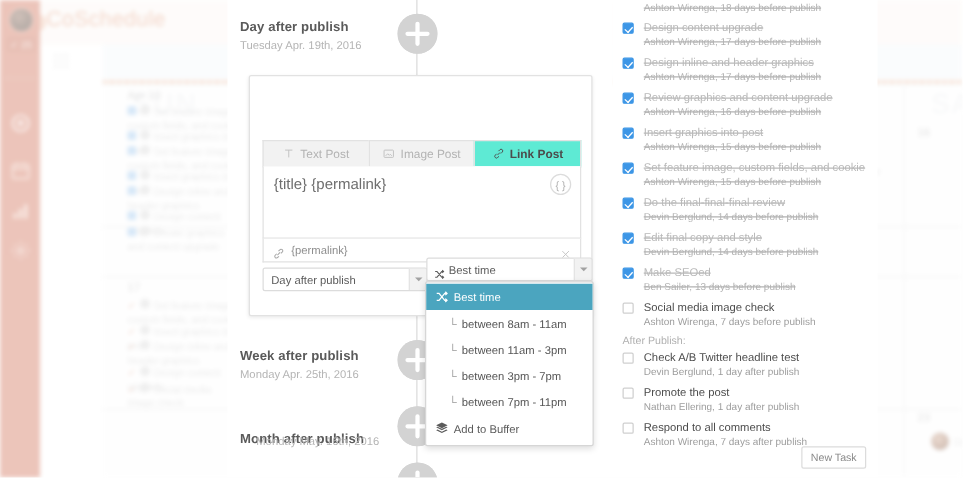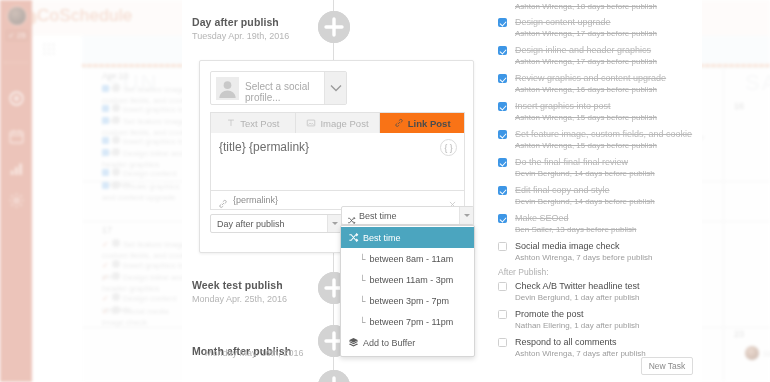--- a/index.html
+++ b/index.html
@@ -99,21 +99,21 @@
   }
   .profile-sel .caret svg { position:absolute; left:5px; top:12px; width:12px;height:8px; color:#9a9a9a; }
 
   .tabs { position:absolute; left:10px; top:51px; width:255px; height:22px; display:flex; }
   .tab {
     flex:1; height:22px; background:#f2f2f2; border:1px solid #e2e2e2;
     border-right:none; font-size:9.5px; color:#b3b3b3;
     display:flex; align-items:center; justify-content:center; gap:4px;
   }
   .tab:last-child { border-right:1px solid #e2e2e2; }
-  .tab.active { background:#f97316; color:#4c4c4c; border-bottom-color:#fff; font-weight:bold; }
+  .tab.active { background:#5eead4; color:#4c4c4c; border-bottom-color:#fff; font-weight:bold; }
   .tab svg { width:10px; height:10px; }
 
   .composer {
     position:absolute; left:10px; top:72px; width:255px; height:58px;
     border:1px solid #e2e2e2; border-top:none; background:#fff;
   }
   .composer .txt { position:absolute; left:8px; top:7px; font-size:12px; color:#6e6e6e; }
   .composer .brace {
     position:absolute; right:7px; top:6px; width:17px; height:17px; border-radius:50%;
     border:1px solid #dcdcdc; color:#b0b0b0; font-size:8.5px;
@@ -296,42 +296,28 @@
   <div class="plus" style="left:318px; top:370px">
     <svg viewBox="0 0 32 32">
         <circle cx="16" cy="16" r="16" fill="#d3d3d3"></circle>
         <path d="M16 8v16M8 16h16" stroke="#fff" stroke-width="3.4" stroke-linecap="round"></path>
       </svg>
   </div>
 
   <div class="grp-title" style="left:192px; top:16px">Day after publish</div>
   <div class="grp-date" style="left:192px; top:31px">Tuesday Apr. 19th, 2016</div>
 
-  <div class="grp-title" style="left:192px; top:279px">Week test publish</div>
+  <div class="grp-title" style="left:192px; top:279px">Week after publish</div>
   <div class="grp-date" style="left:192px; top:294px">Monday Apr. 25th, 2016</div>
 
   <div class="grp-title" style="left:192px; top:345px">Month after publish</div>
   <div class="grp-date" style="left:205px; top:348px">Monday May. 16th, 2016</div>
 
   <div class="card">
 
-    <div class="profile-sel">
-      <div class="ph-av">
-        <svg viewBox="0 0 24 24" fill="#c9c9c9">
-            <circle cx="12" cy="8.5" r="4"></circle>
-            <path d="M3.5 22c0-5 4-8 8.5-8s8.5 3 8.5 8z"></path>
-          </svg>
-      </div>
-      <div class="ph-txt">Select a social profile...</div>
-      <div class="caret">
-        <svg viewBox="0 0 12 8" fill="none" stroke="#9a9a9a" stroke-width="1.3">
-            <path d="M1 1.5L6 6.5L11 1.5"></path>
-          </svg>
-      </div>
-    </div>
 
     <div class="tabs">
       <div class="tab">
         <svg viewBox="0 0 24 24" fill="none" stroke="#c0c0c0" stroke-width="1.8">
             <path d="M5 5h14M12 5v14"></path>
           </svg>
         <span>Text Post</span>
       </div>
       <div class="tab">
         <svg viewBox="0 0 24 24" fill="none" stroke="#c0c0c0" stroke-width="1.8">

